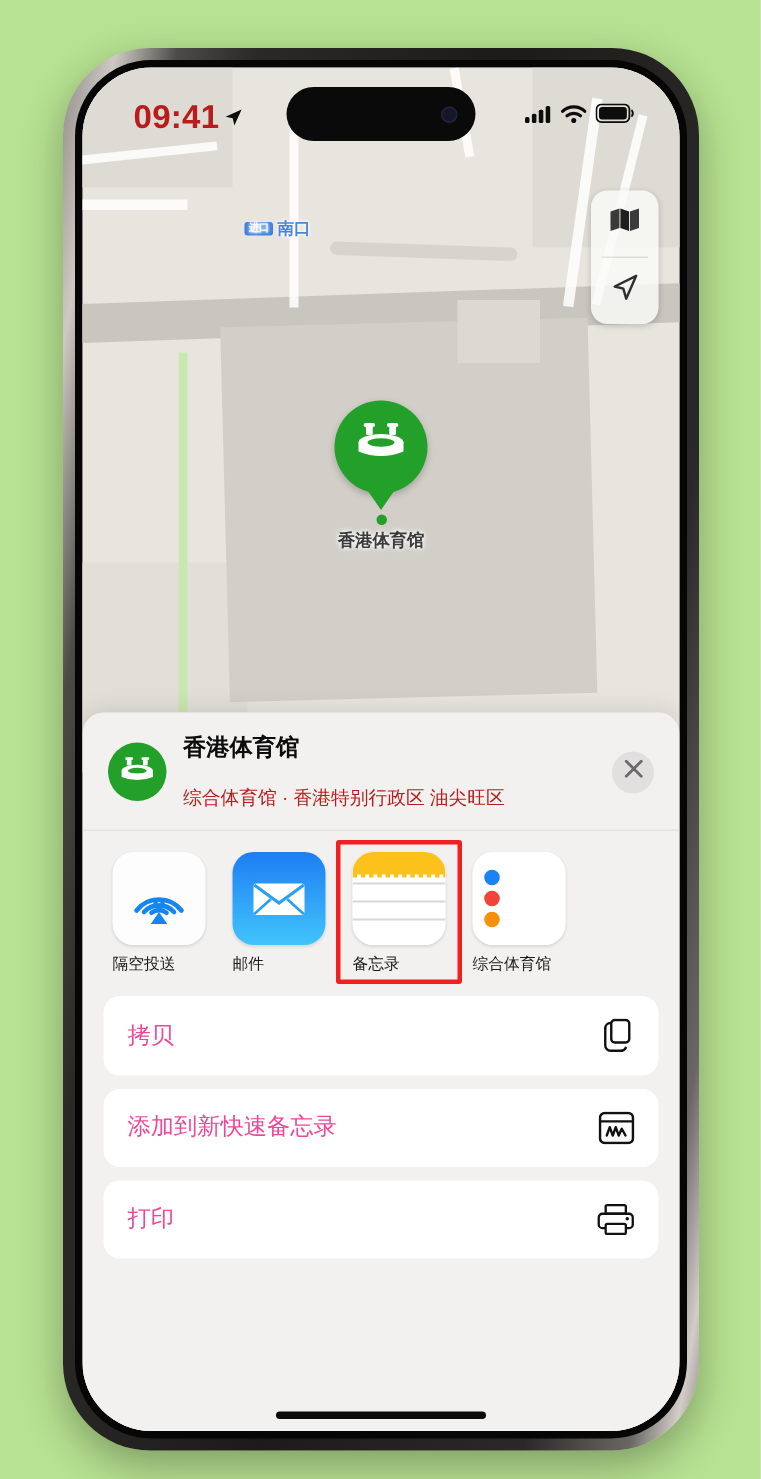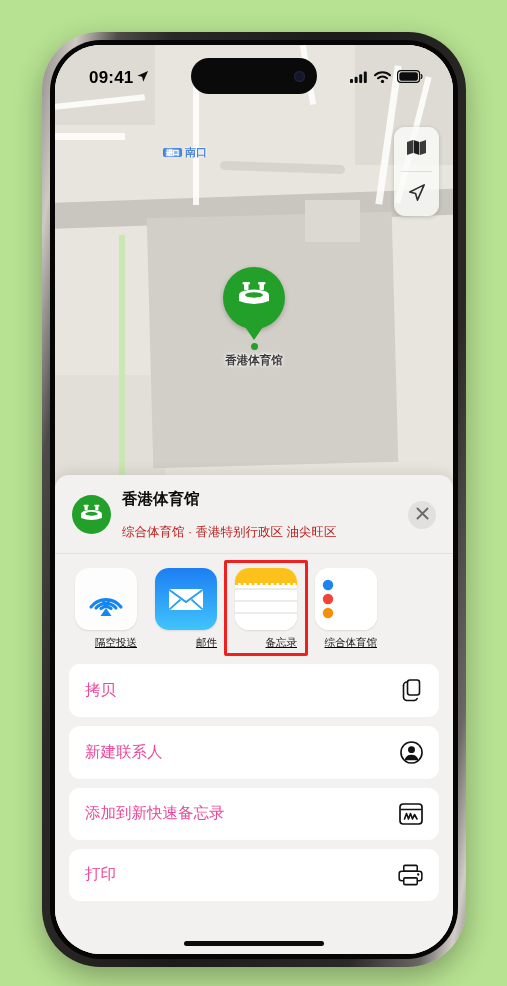--- a/index.html
+++ b/index.html
@@ -104,21 +104,21 @@
     margin-top: 3px; font-size: 11.5px; font-weight: 700; color: #3a3a3a;
     text-shadow: 0 0 3px #fff, 0 0 4px #fff;
   }
 
   
   #status-bar {
     position: absolute; top: 0; left: 0; right: 0; height: 52px;
     display: flex; align-items: center; justify-content: space-between;
     padding: 14px 30px 0 34px; z-index: 40;
   }
-  #status-time { font-size: 17px; font-weight: 700; color:#000000; display:flex; align-items:center; gap:3px; letter-spacing:.2px;}
+  #status-time { font-size: 22px; font-weight: 700; color:#b91c1c; display:flex; align-items:center; gap:3px; letter-spacing:.2px;}
   #status-right { display:flex; align-items:center; gap:6px; }
   #dynamic-island {
     position:absolute; left:50%; transform:translateX(-50%); top:13px;
     width: 126px; height: 36px; border-radius: 19px; background:#0a0a0a; z-index: 41;
     display:flex; align-items:center; justify-content:flex-end; padding-right:12px;
   }
   #di-camera { width:11px; height:11px; border-radius:50%; background:#16162a; box-shadow: inset 0 0 2px #3a3a6a; }
 
   
   #share-sheet {
@@ -145,21 +145,21 @@
     display:flex; align-items:center; justify-content:center; flex:0 0 auto;
     color:#6a6a6d; font-size: 15px; font-weight: 400; cursor:pointer;
   }
   #sheet-divider { height:1px; background:#e2e1e0; margin: 0; }
 
   
   #app-row {
     display:flex; gap: 18px; padding: 14px 20px 12px 20px;
     overflow: hidden;
   }
-  .app-item { width: 62px; flex:0 0 auto; text-align:right; position:relative;text-decoration:underline; }
+  .app-item { width: 62px; flex:0 0 auto; text-align:left; position:relative; }
   .app-icon {
     width: 62px; height: 62px; border-radius: 14px; margin: 0 auto;
     display:flex; align-items:center; justify-content:center; overflow:hidden;
     box-shadow: 0 1px 2px rgba(0,0,0,.10);
   }
   .app-label { font-size: 10.5px; color:#1b1b1b; margin-top: 6px; font-weight:500; }
   .app-item.highlight:before {
     content:""; position:absolute; left:-11px; top:-8px; right:-11px; bottom:-6px;
     border: 3px solid #f02020; border-radius: 2px; pointer-events:none;
   }
@@ -412,32 +412,20 @@
                 <svg width="21" height="23" viewBox="0 0 21 23">
                   <rect x="5.5" y="1" width="12" height="15" rx="2.4" fill="none" stroke="#111" stroke-width="1.6"></rect>
                   <path d="M12.5 21.5 H5 A3.5 3.5 0 0 1 1.5 18 V6.5" fill="none" stroke="#111" stroke-width="1.6" stroke-linecap="round"></path>
                   <path d="M1.5 6.5 A3.5 3.5 0 0 1 5 3" fill="none" stroke="#111" stroke-width="1.6" stroke-linecap="round"></path>
                   <path d="M12.5 21.5 A3.3 3.3 0 0 0 15.2 19.5" fill="none" stroke="#111" stroke-width="1.6" stroke-linecap="round"></path>
                 </svg>
               </span>
             </div>
           </div>
 
-          <div class="action-group">
-            <div class="action-row">
-              <span class="action-label">新建联系人</span>
-              <span class="action-icon">
-                <svg width="23" height="23" viewBox="0 0 24 24">
-                  <circle cx="12" cy="12" r="11" fill="none" stroke="#111" stroke-width="1.7"></circle>
-                  <circle cx="12" cy="9" r="3.6" fill="#111"></circle>
-                  <path d="M4.6 20.2 A7.6 7.6 0 0 1 19.4 20.2" fill="#111"></path>
-                </svg>
-              </span>
-            </div>
-          </div>
 
 
           <div class="action-group">
             <div class="action-row">
               <span class="action-label">添加到新快速备忘录</span>
               <span class="action-icon">
                 <svg width="24" height="22" viewBox="0 0 24 22">
                   <rect x="1" y="1" width="22" height="20" rx="3.2" fill="none" stroke="#111" stroke-width="1.7"></rect>
                   <path d="M1.6 6.5 H22.4" stroke="#111" stroke-width="1.5"></path>
                   <path d="M5.5 16 L7.5 10.5 L9.5 16 L11.5 10.5 L13.5 16 L15.5 11.5 L18 16" fill="none" stroke="#111" stroke-width="1.6" stroke-linecap="round" stroke-linejoin="round"></path>

